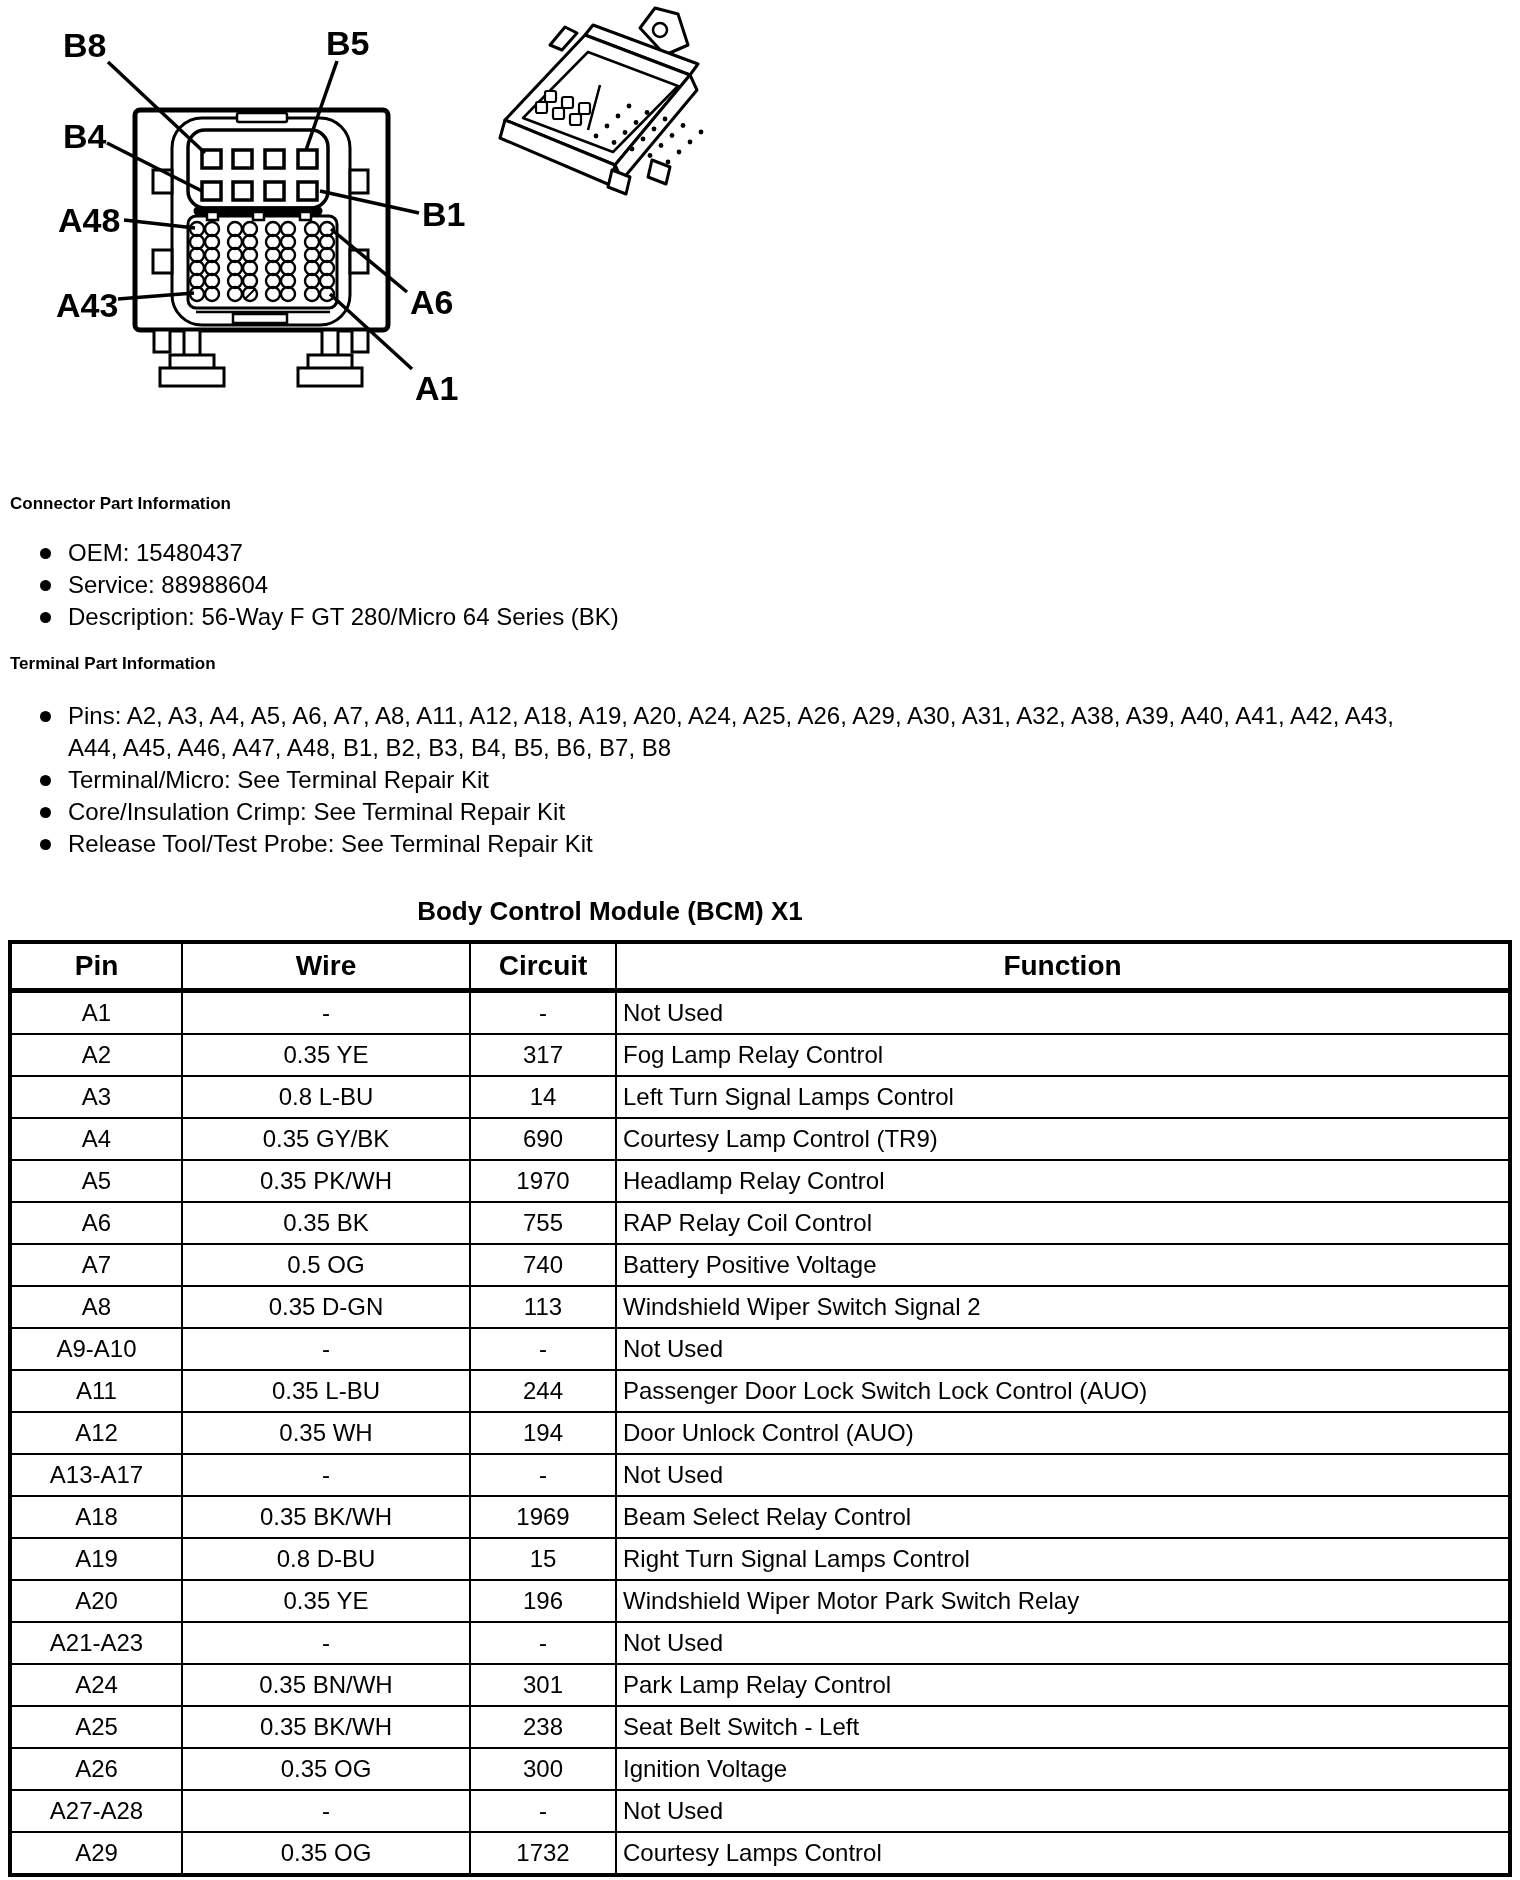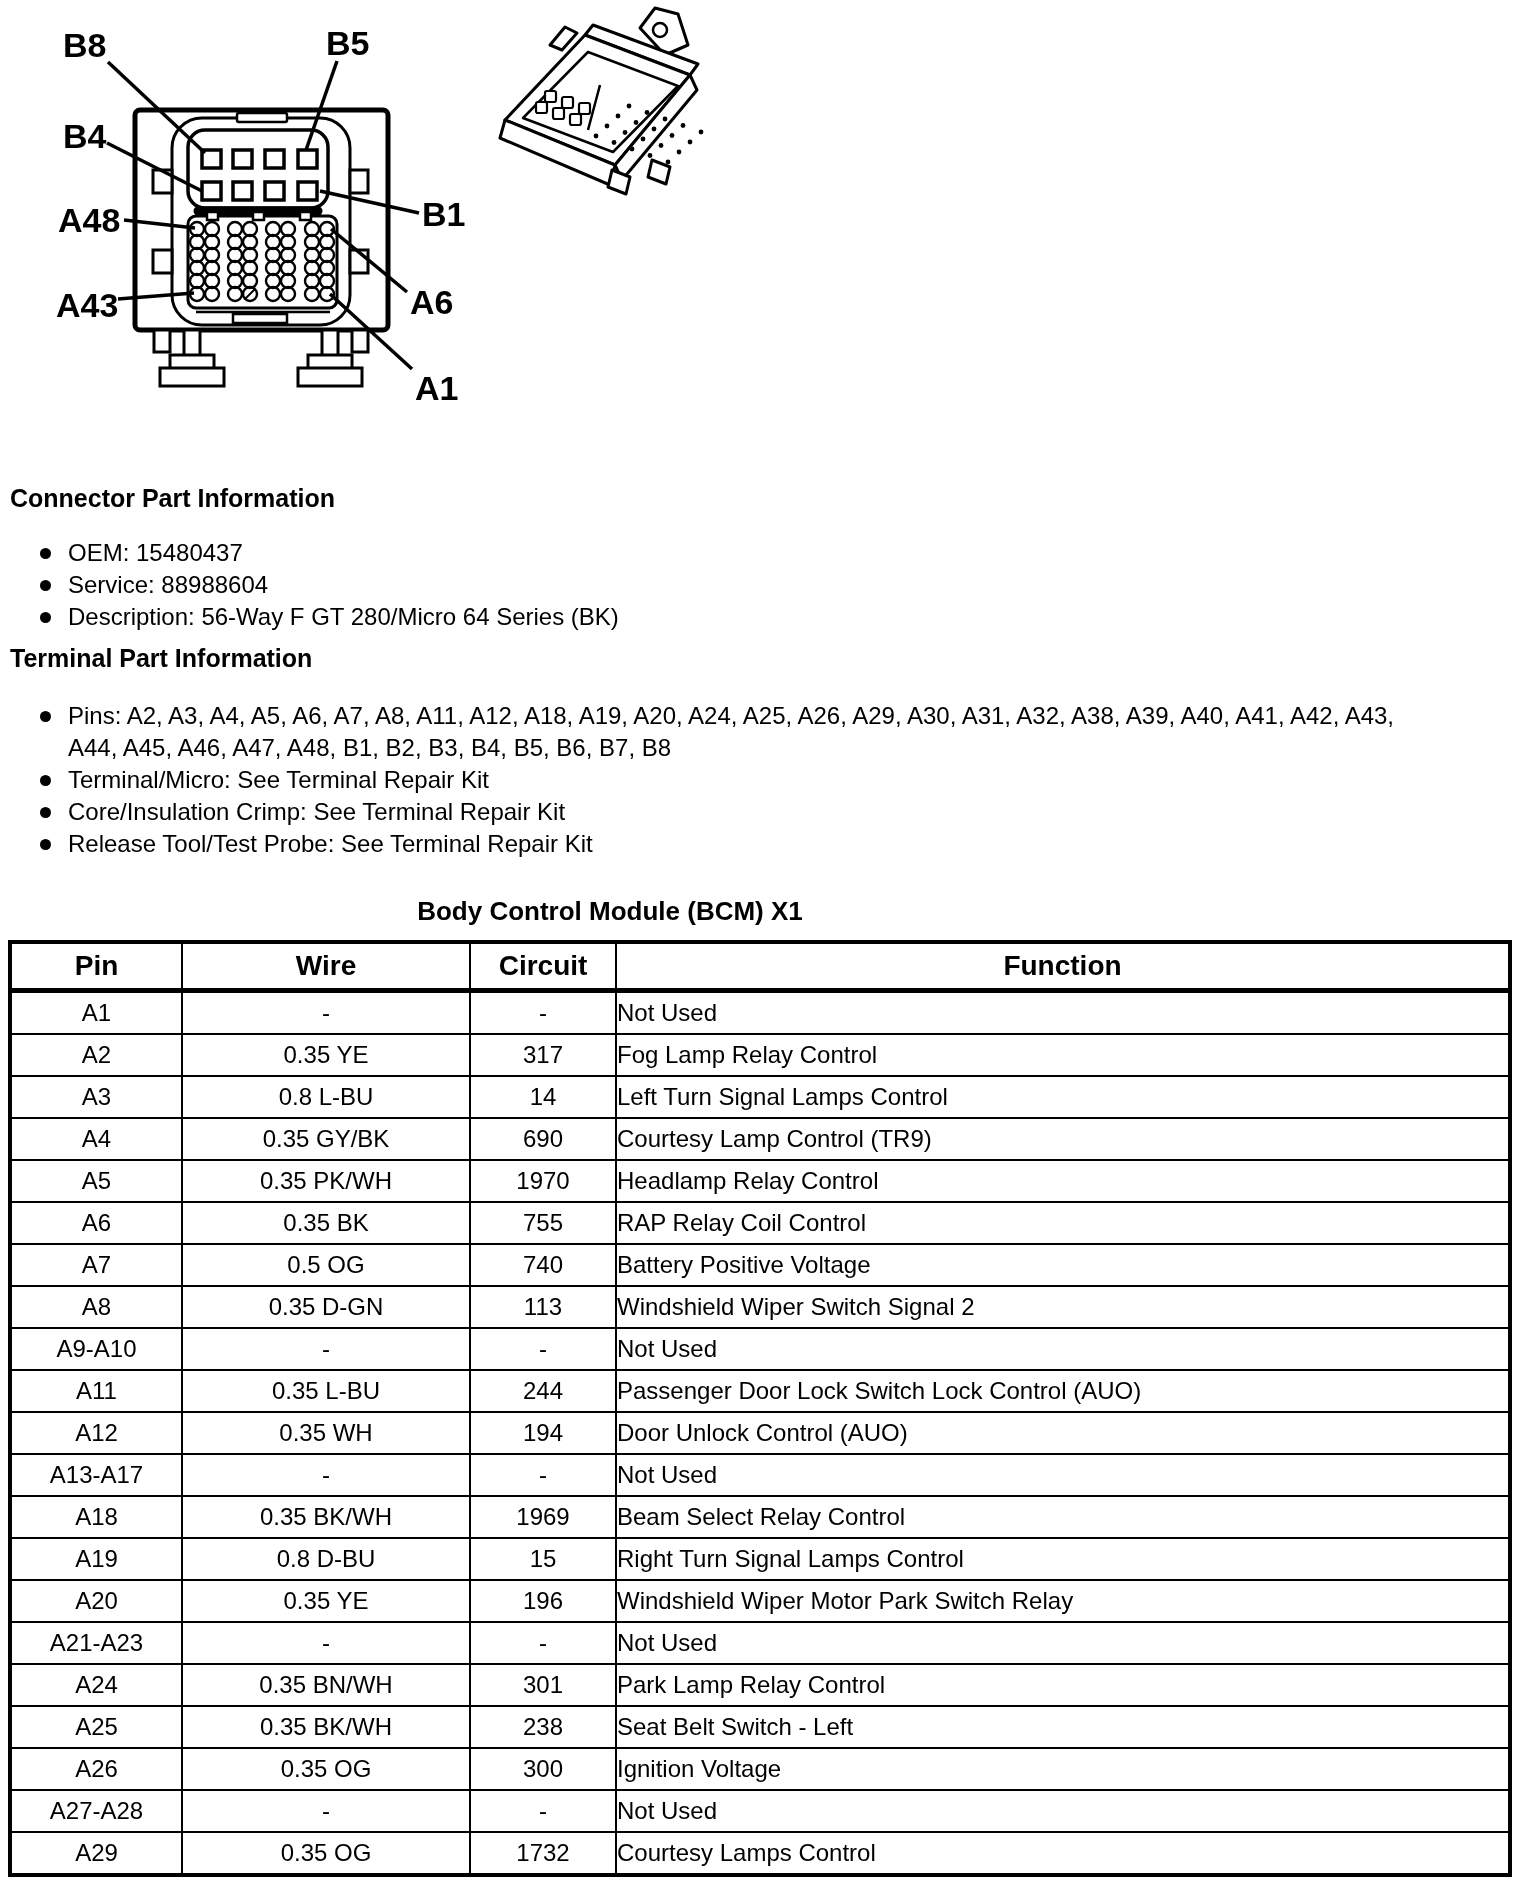--- a/index.html
+++ b/index.html
@@ -11,21 +11,21 @@
     overflow:hidden;
   }
   svg text{
     font-family:"Liberation Sans", sans-serif;
     font-weight:bold;
     font-size:34px;
     fill:#000;
   }
   .heading{
     position:absolute;left:10px;
-    font-size:25px;font-weight:bold;white-space:nowrap;
+    font-size:17px;font-weight:bold;white-space:nowrap;margin-top:10px;
   }
   #connector-heading{top:484px;}
   #terminal-heading{top:644px;}
   ul.bullets{
     position:absolute;left:36px;margin:4px;padding:0;list-style:none;
     font-size:24px;
   }
   #connector-list{top:533px;}
   #connector-list li{line-height:32px;}
   #terminal-list{top:696px;}
@@ -45,21 +45,21 @@
     border:4px solid #000;
   }
   #bcm th{
     border:2px solid #000;border-top:4px solid #000;border-bottom:5px solid #000;
     height:44px;font-size:28px;font-weight:bold;text-align:center;padding:0;
   }
   #bcm td{
     border:2px solid #000;height:40px;font-size:24px;
     text-align:center;padding:0;white-space:nowrap;overflow:hidden;
   }
-  #bcm td.fn{text-align:left;}
+  #bcm td.fn{text-align:left;padding-left:6px;}
 </style>
 </head>
 <body>
 
 <svg id="diagram" width="1520" height="412" viewBox="0 0 1520 412" style="position:absolute;top:0;left:0;">
   <g fill="none" stroke="#000">
 
     <rect x="135" y="110" width="253" height="220" rx="5" stroke-width="5"></rect>
     <rect x="172" y="118" width="178" height="207" rx="30" stroke-width="3"></rect>
     <rect x="237" y="113" width="50" height="9" rx="2" stroke-width="2.5" fill="#fff"></rect>

